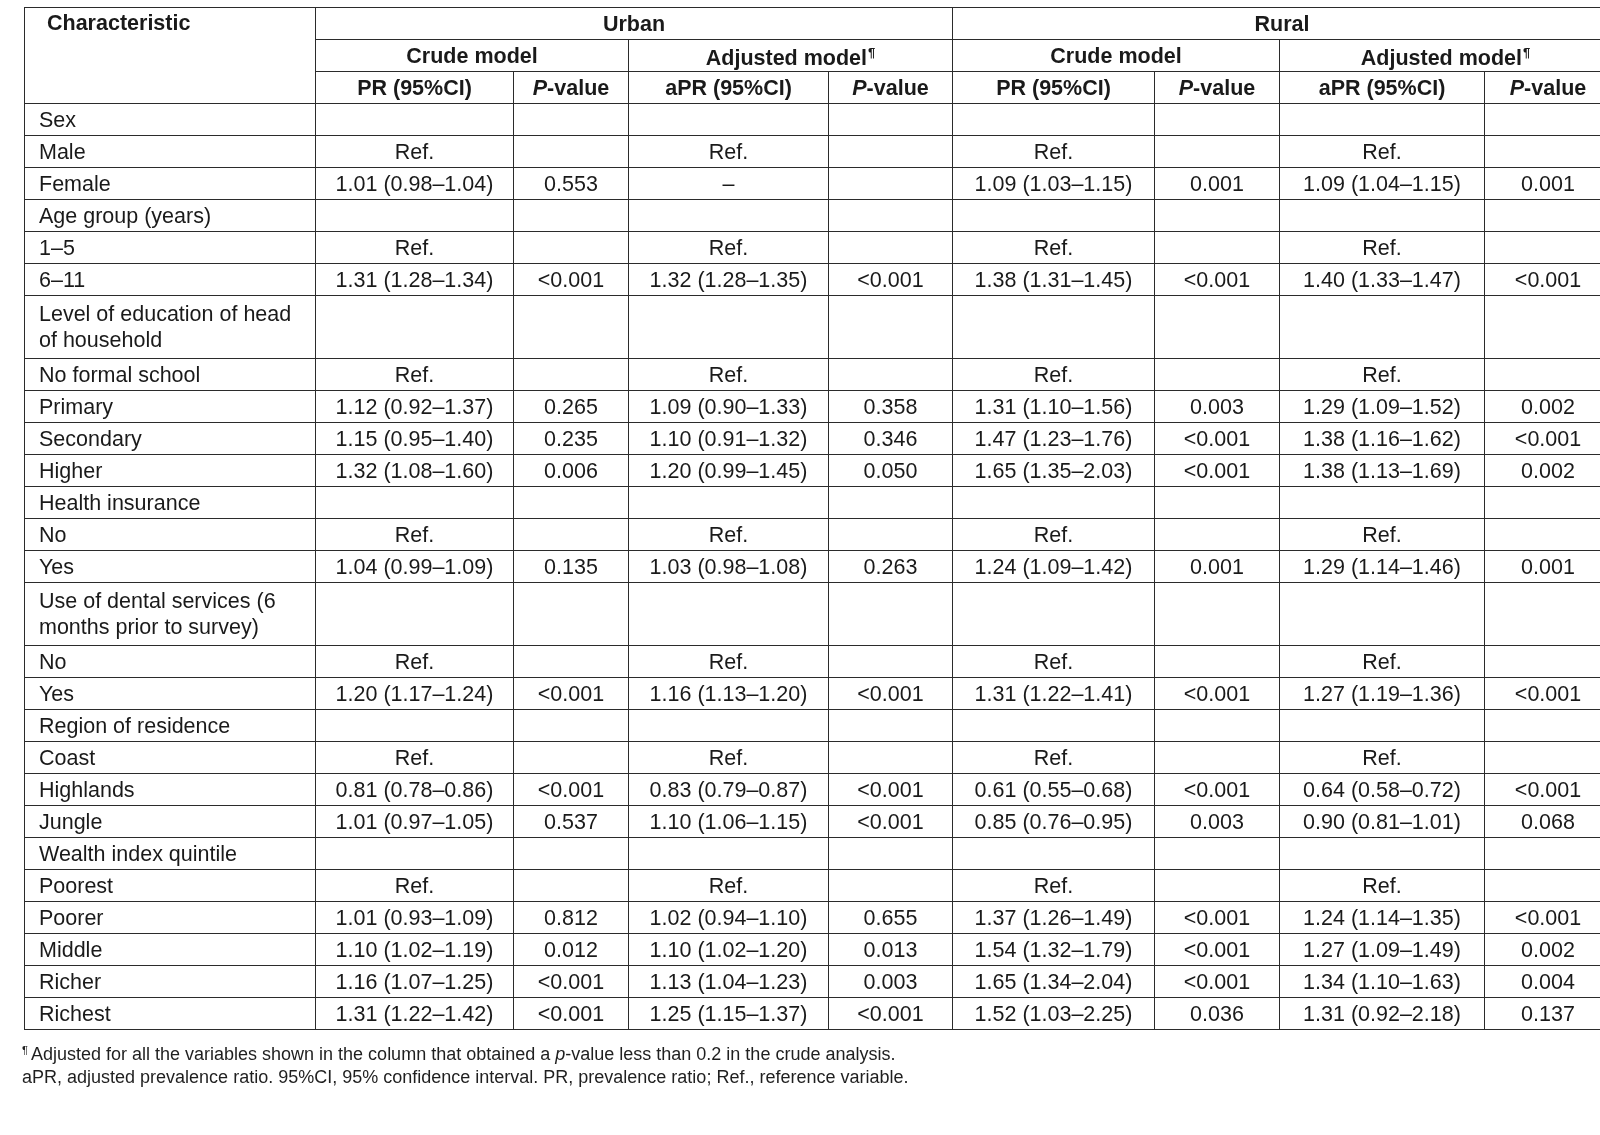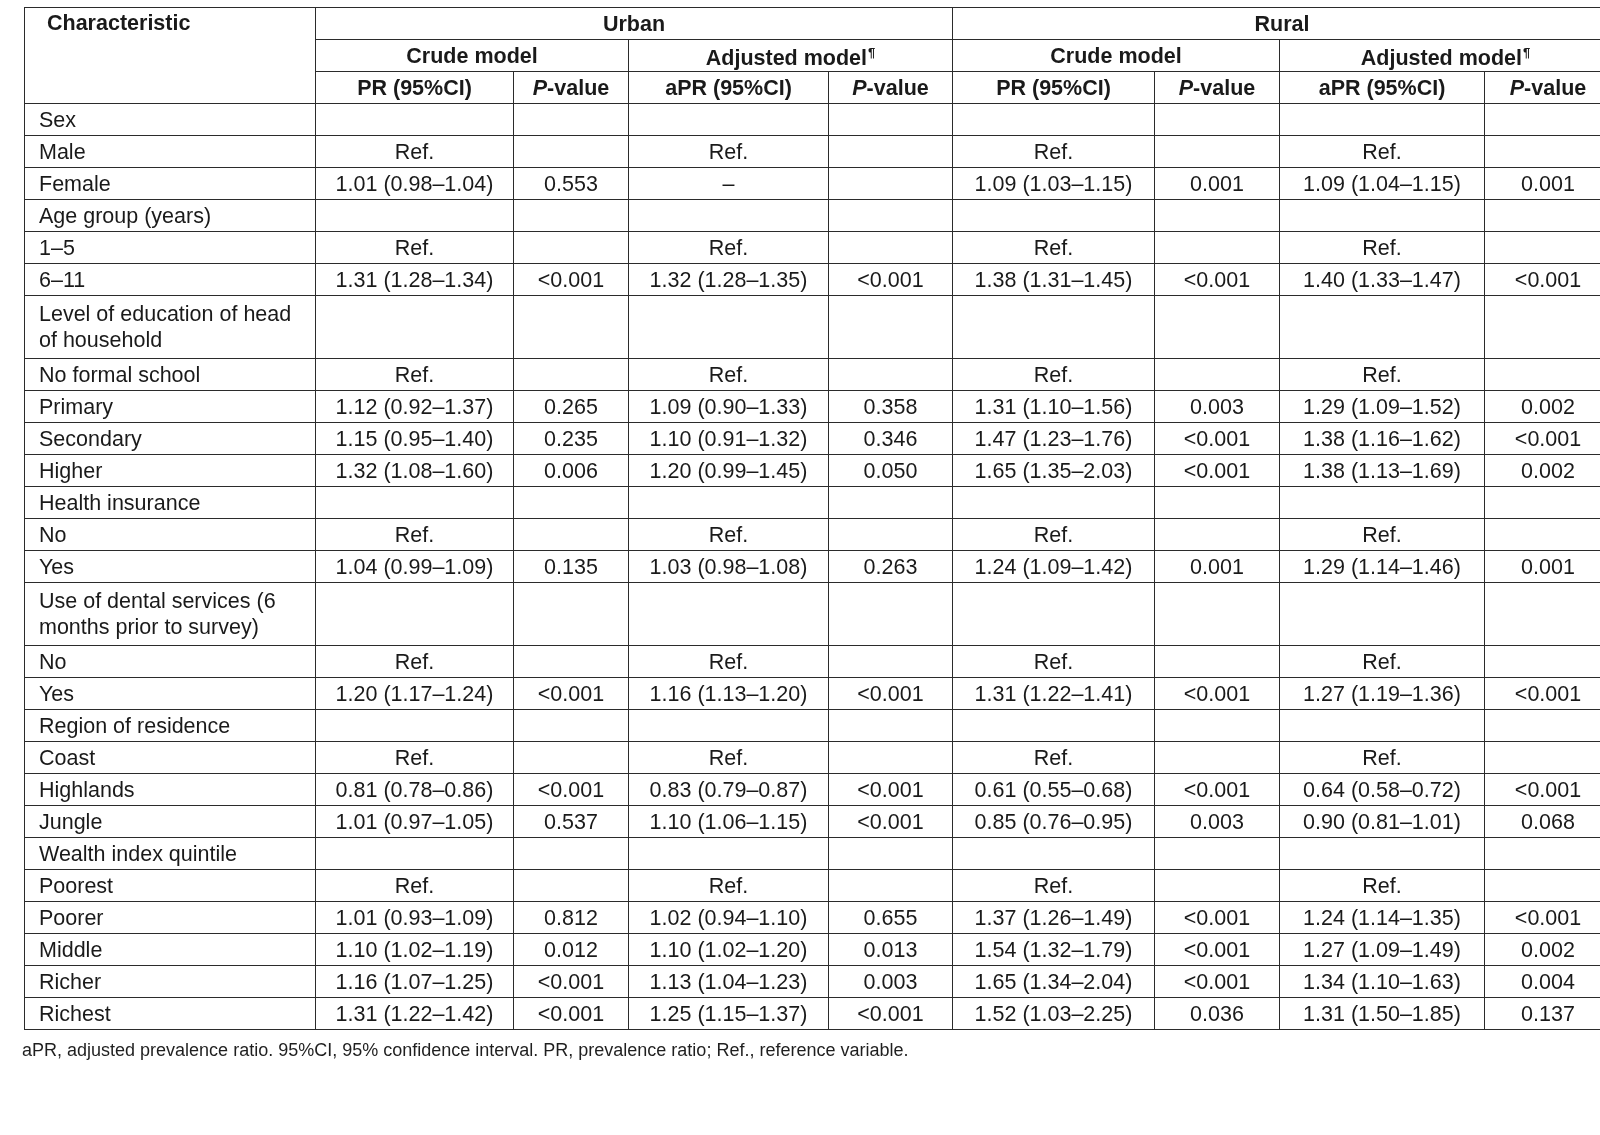--- a/index.html
+++ b/index.html
@@ -374,22 +374,23 @@
           <td>0.004</td>
         </tr>
         <tr>
           <td class="label sub">Richest</td>
           <td>1.31 (1.22–1.42)</td>
           <td>&lt;0.001</td>
           <td>1.25 (1.15–1.37)</td>
           <td>&lt;0.001</td>
           <td>1.52 (1.03–2.25)</td>
           <td>0.036</td>
-          <td>1.31 (1.50–1.85)</td>
+          <td>1.31 (0.92–2.18)</td>
           <td>0.137</td>
         </tr>
       </tbody>
   </table>
 </div>
 
 <div class="notes">
+  <div><sup>¶</sup><span>Adjusted for all the variables shown in the column that obtained a </span><span class="ital">p</span><span>-value less than 0.2 in the crude analysis.</span></div>
   <div><span>aPR, adjusted prevalence ratio. 95%CI, 95% confidence interval. PR, prevalence ratio; Ref., reference variable.</span></div>
 </div>
 
 </body></html>

